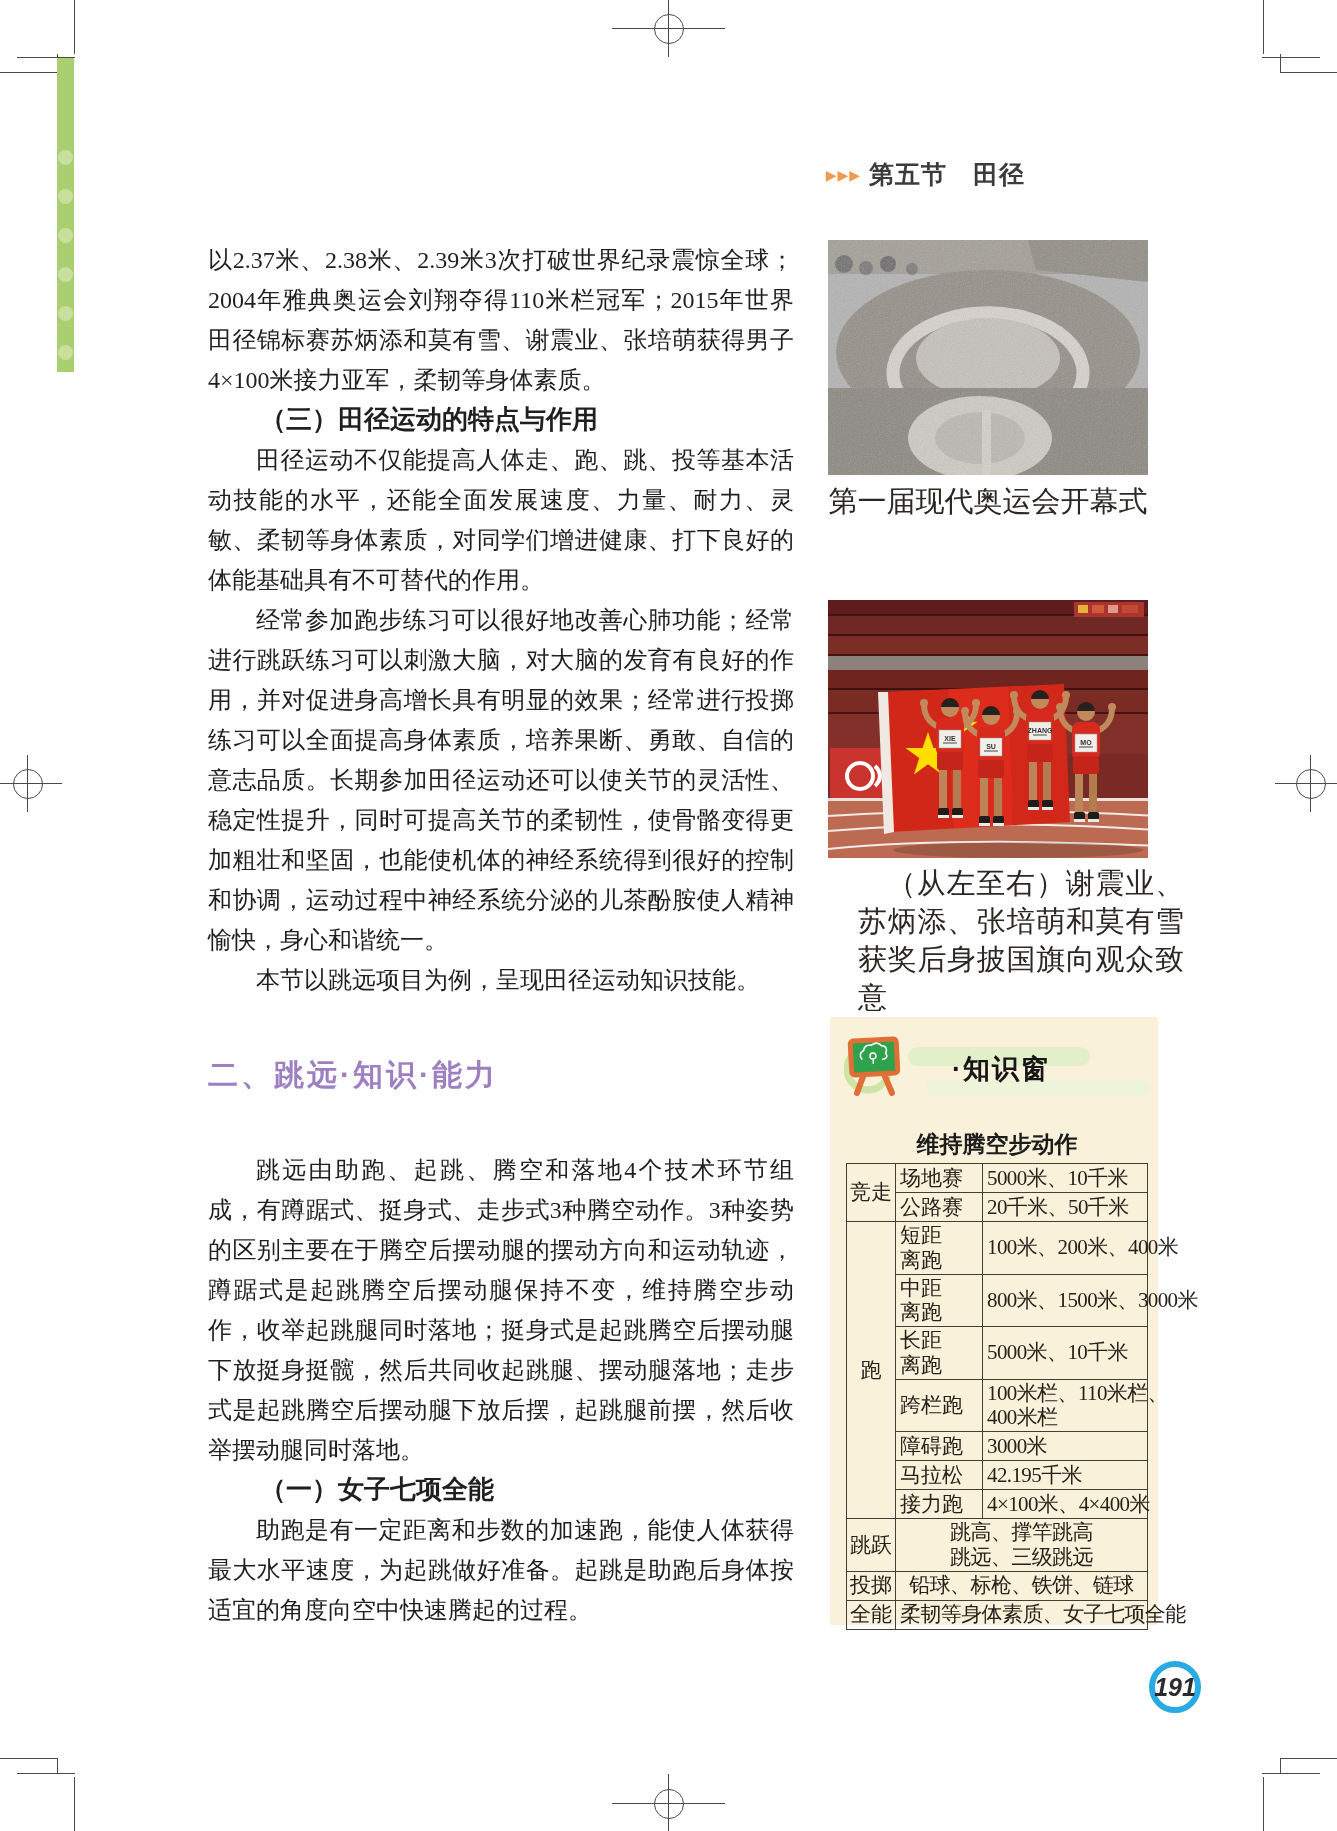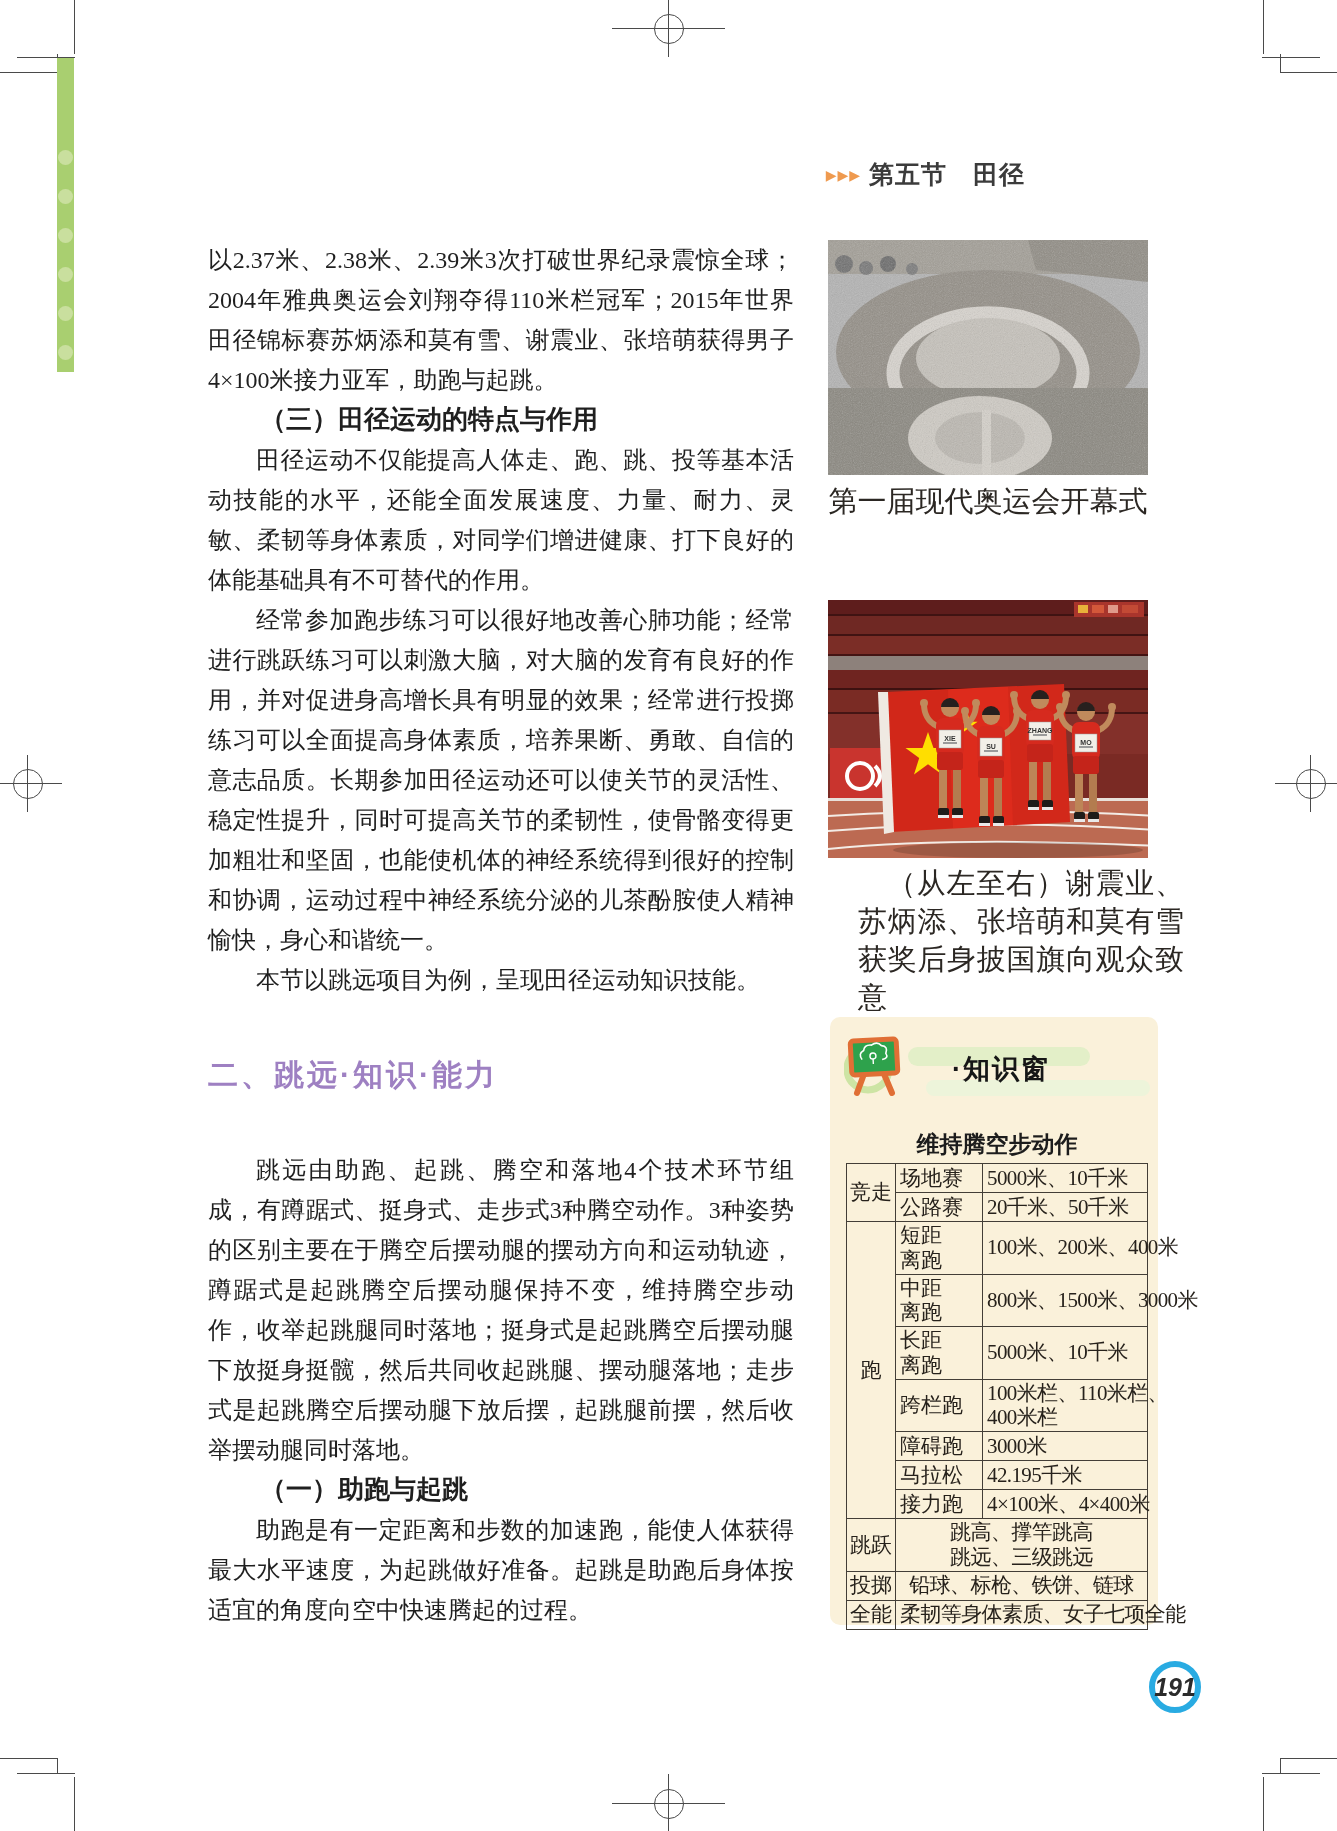--- a/index.html
+++ b/index.html
@@ -24,21 +24,21 @@
   .h-sub{margin:0;font-weight:bold;font-size:26px;line-height:40px;text-indent:2em;}
   .h-main{margin:52px 0 52px 0;font-weight:bold;font-size:30px;line-height:46px;letter-spacing:3px;
           color:var(--heading_purple,#9e80c2);font-family:"Liberation Sans","DejaVu Sans",sans-serif;}
   
   .photo{position:absolute;left:828px;width:320px;overflow:hidden;}
   .photo svg{display:block;}
   .caption{position:absolute;color:#2b2723;font-size:29px;}
   .caption.center{left:828px;width:320px;text-align:center;}
   .caption.block{left:858px;width:326px;line-height:38px;text-align:justify;text-indent:1em;}
   
-  .kbox{position:absolute;left:830px;top:1017px;width:328px;height:608px;border-radius:10px;
+  .kbox{position:absolute;left:830px;top:1017px;width:328px;height:608px;border-radius:2px;
         background:var(--box_cream,#faf1da);}
   .swoosh{position:absolute;border-radius:10px;}
   .sw1{left:78px;top:30px;width:182px;height:19px;background:#e3efc8;}
   .sw2{left:96px;top:63px;width:224px;height:16px;background:#edf4da;}
   .kicon{position:absolute;left:14px;top:18px;}
   .ktitle{position:absolute;left:122px;top:34px;font-size:27px;font-weight:bold;color:#161616;
           font-family:"Liberation Sans","DejaVu Sans",sans-serif;letter-spacing:2px;}
   .ktab-title{position:absolute;left:16px;top:112px;width:302px;text-align:center;font-size:23px;
           font-weight:bold;color:#1c1c1c;font-family:"Liberation Sans","DejaVu Sans",sans-serif;}
   .ktable{position:absolute;left:16px;top:146px;border-collapse:collapse;table-layout:fixed;
@@ -98,28 +98,28 @@
     <span class="strip-dot" style="top:248px"></span>
     <span class="strip-dot" style="top:287px"></span>
   </div>
 
   <div class="runhead">
     <span class="arrows">▶▶▶</span>
     <span class="rh-text">第五节　田径</span>
   </div>
 
   <div class="leftcol">
-    <p class="para noindent">以2.37米、2.38米、2.39米3次打破世界纪录震惊全球；2004年雅典奥运会刘翔夺得110米栏冠军；2015年世界田径锦标赛苏炳添和莫有雪、谢震业、张培萌获得男子4×100米接力亚军，助跑与起跳。</p>
+    <p class="para noindent">以2.37米、2.38米、2.39米3次打破世界纪录震惊全球；2004年雅典奥运会刘翔夺得110米栏冠军；2015年世界田径锦标赛苏炳添和莫有雪、谢震业、张培萌获得男子4×100米接力亚军，柔韧等身体素质。</p>
     <p class="h-sub">（三）田径运动的特点与作用</p>
     <p class="para">田径运动不仅能提高人体走、跑、跳、投等基本活动技能的水平，还能全面发展速度、力量、耐力、灵敏、柔韧等身体素质，对同学们增进健康、打下良好的体能基础具有不可替代的作用。</p>
     <p class="para">经常参加跑步练习可以很好地改善心肺功能；经常进行跳跃练习可以刺激大脑，对大脑的发育有良好的作用，并对促进身高增长具有明显的效果；经常进行投掷练习可以全面提高身体素质，培养果断、勇敢、自信的意志品质。长期参加田径运动还可以使关节的灵活性、稳定性提升，同时可提高关节的柔韧性，使骨骼变得更加粗壮和坚固，也能使机体的神经系统得到很好的控制和协调，运动过程中神经系统分泌的儿茶酚胺使人精神愉快，身心和谐统一。</p>
     <p class="para">本节以跳远项目为例，呈现田径运动知识技能。</p>
     <p class="h-main">二、跳远·知识·能力</p>
     <p class="para">跳远由助跑、起跳、腾空和落地4个技术环节组成，有蹲踞式、挺身式、走步式3种腾空动作。3种姿势的区别主要在于腾空后摆动腿的摆动方向和运动轨迹，蹲踞式是起跳腾空后摆动腿保持不变，维持腾空步动作，收举起跳腿同时落地；挺身式是起跳腾空后摆动腿下放挺身挺髋，然后共同收起跳腿、摆动腿落地；走步式是起跳腾空后摆动腿下放后摆，起跳腿前摆，然后收举摆动腿同时落地。</p>
-    <p class="h-sub">（一）助跑与起跳</p>
+    <p class="h-sub">（一）女子七项全能</p>
     <p class="para">助跑是有一定距离和步数的加速跑，能使人体获得最大水平速度，为起跳做好准备。起跳是助跑后身体按适宜的角度向空中快速腾起的过程。</p>
   </div>
 
   <div class="photo" style="top:240px;height:235px">
     <svg width="320" height="235" viewBox="0 0 320 235">
       <defs>
         <filter id="grain">
             <feTurbulence type="fractalNoise" baseFrequency="0.9" numOctaves="2"></feTurbulence>
             <feColorMatrix type="saturate" values="0"></feColorMatrix>
           </filter>

